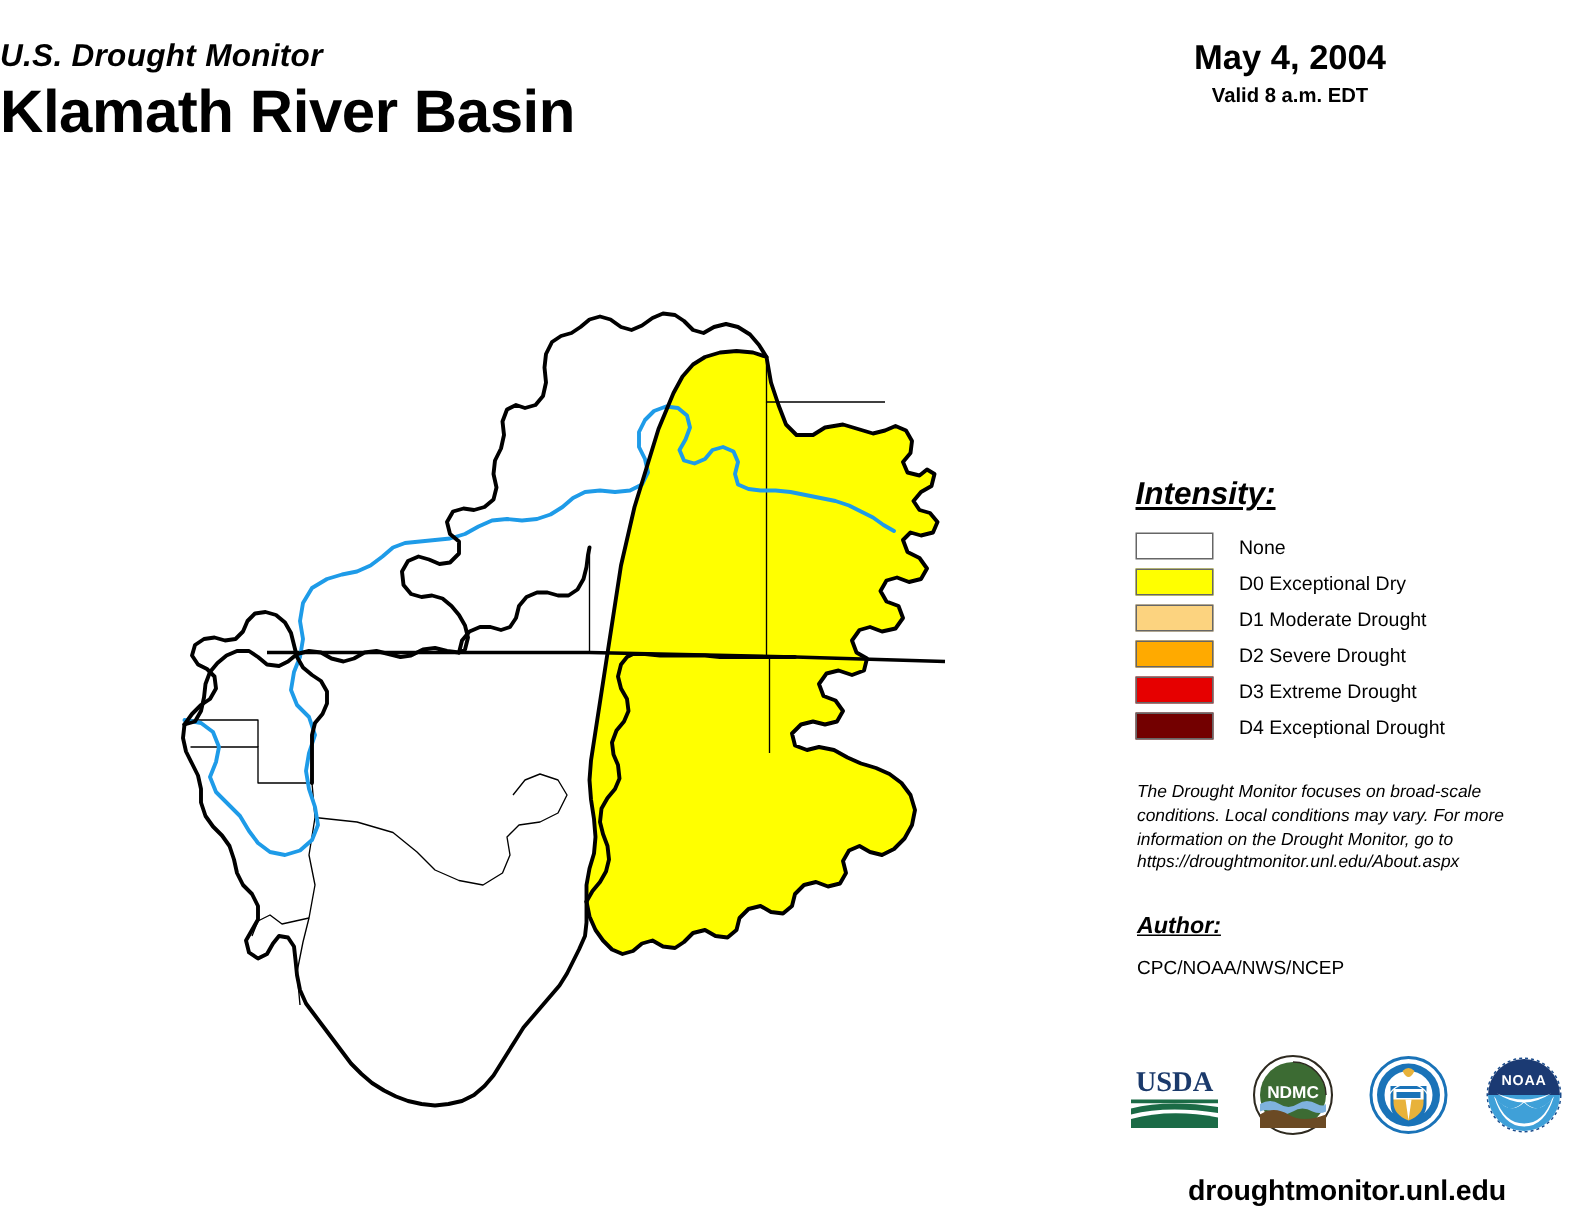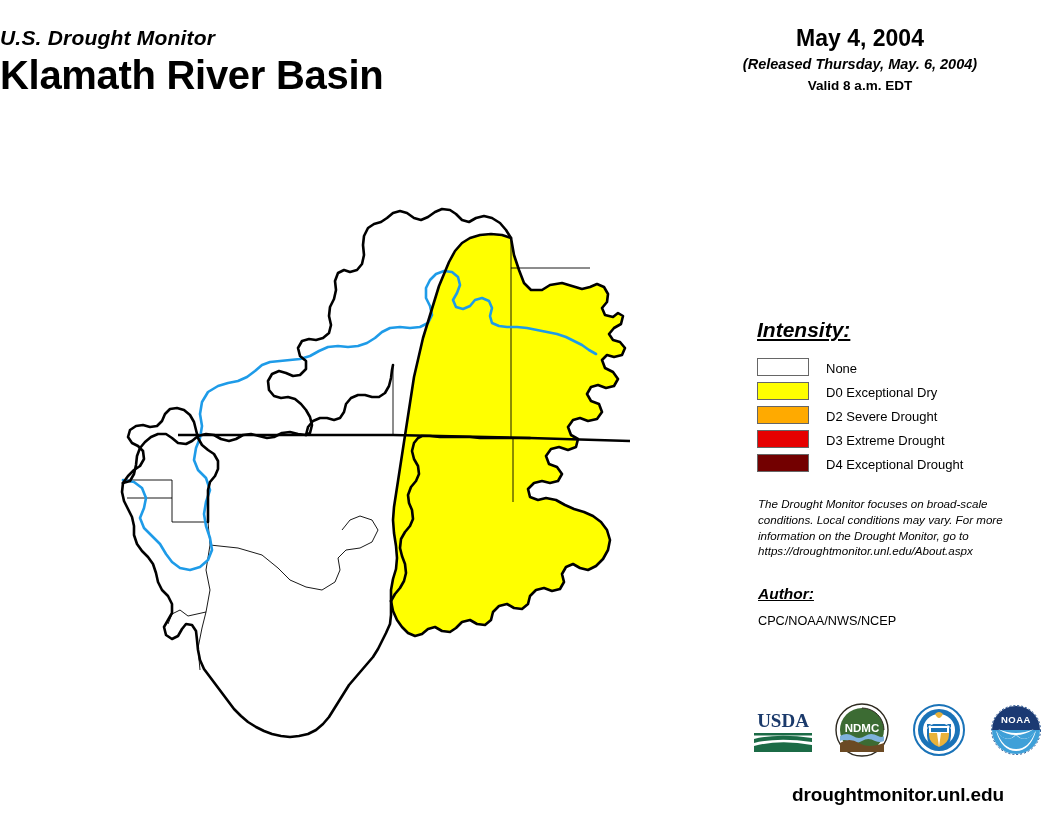--- a/index.html
+++ b/index.html
@@ -89,21 +89,21 @@
   #legend-heading {
     font-size: 21px;
     font-weight: bold;
     font-style: italic;
     text-decoration: underline;
     margin-left: 9px;
     margin-bottom: 10px;
   }
   .legend-row {
     display: flex;
-    align-items: flex-end;
+    align-items: center;
     height: 24px;
     margin-bottom: 0px;
   }
   .legend-swatch {
     width: 52px;
     height: 18px;
     border: 1px solid #666666;
     box-sizing: border-box;
     margin-left: 9px;
     flex: 0 0 auto;
@@ -165,21 +165,20 @@
 </head>
 <body>
 
 <div id="header-left">
   <div id="dm-subtitle">U.S. Drought Monitor</div>
   <div id="dm-title">Klamath River Basin</div>
 </div>
 
 <div id="header-right">
   <div id="dm-date">May 4, 2004</div>
-  <div id="dm-released">(Released Thursday, May. 6, 2004)</div>
   <div id="dm-valid">Valid 8 a.m. EDT</div>
 </div>
 
 <div id="map-panel">
   <svg id="map-svg" viewBox="0 0 560 590" xmlns="http://www.w3.org/2000/svg">
 
     <path fill="#FFFF00" stroke="none" d="M 401,88 L 404,105 L 409,120 L 414,133 L 421,140 L 432,140 L 440,135
              L 452,133 L 462,136 L 472,139 L 480,137 L 487,134 L 494,137 L 498,144
              L 497,152 L 492,158 L 495,165 L 503,167 L 508,163 L 513,166 L 511,174
              L 504,178 L 499,184 L 503,190 L 510,192 L 515,198 L 512,205 L 504,207
@@ -304,20 +303,24 @@
   <div class="legend-row">
     <span class="legend-swatch" style="background:#FFFFFF;"></span>
     <span class="legend-label">None</span>
   </div>
 
   <div class="legend-row">
     <span class="legend-swatch" style="background:#FFFF00;"></span>
     <span class="legend-label">D0 Exceptional Dry</span>
   </div>
 
+  <div class="legend-row">
+    <span class="legend-swatch" style="background:#FCD37F;"></span>
+    <span class="legend-label">D1 Moderate Drought</span>
+  </div>
 
   <div class="legend-row">
     <span class="legend-swatch" style="background:#FFAA00;"></span>
     <span class="legend-label">D2 Severe Drought</span>
   </div>
 
   <div class="legend-row">
     <span class="legend-swatch" style="background:#E60000;"></span>
     <span class="legend-label">D3 Extreme Drought</span>
   </div>

